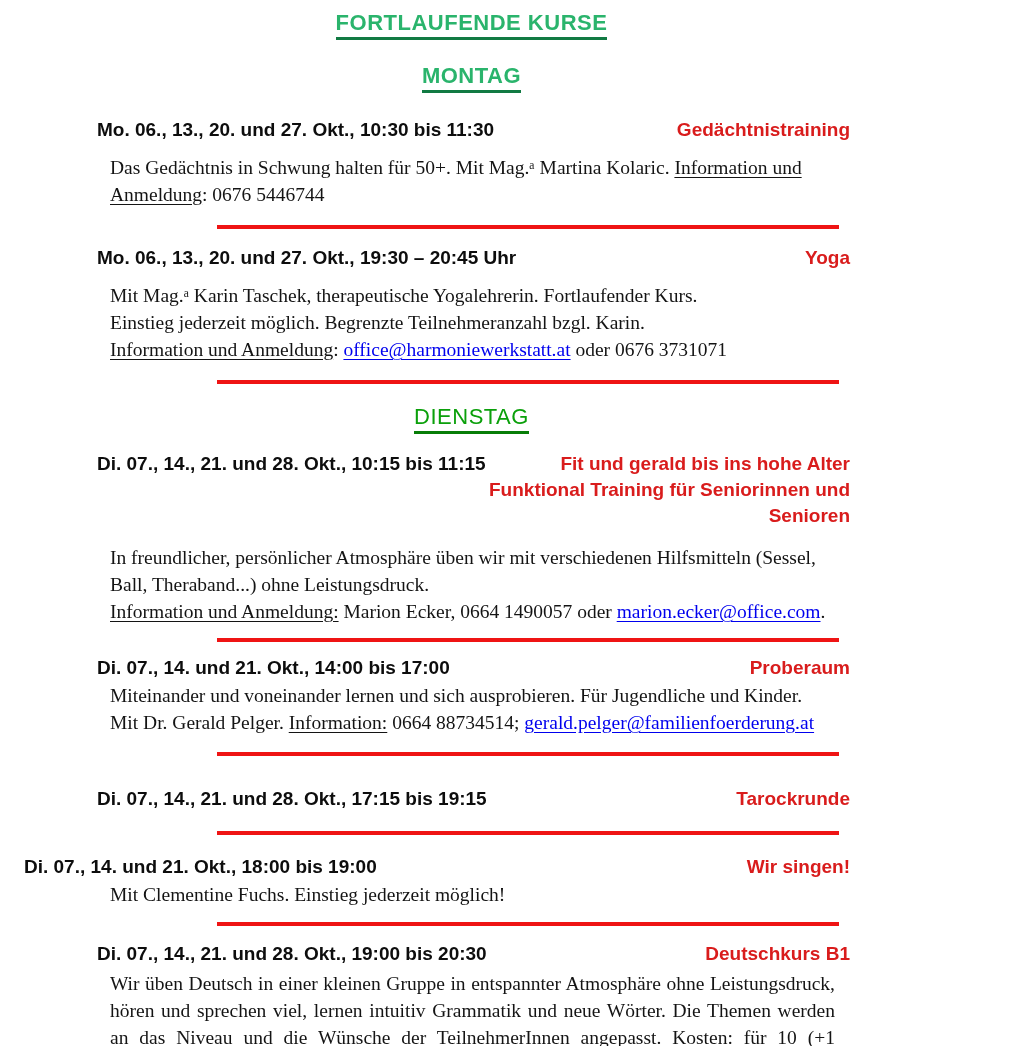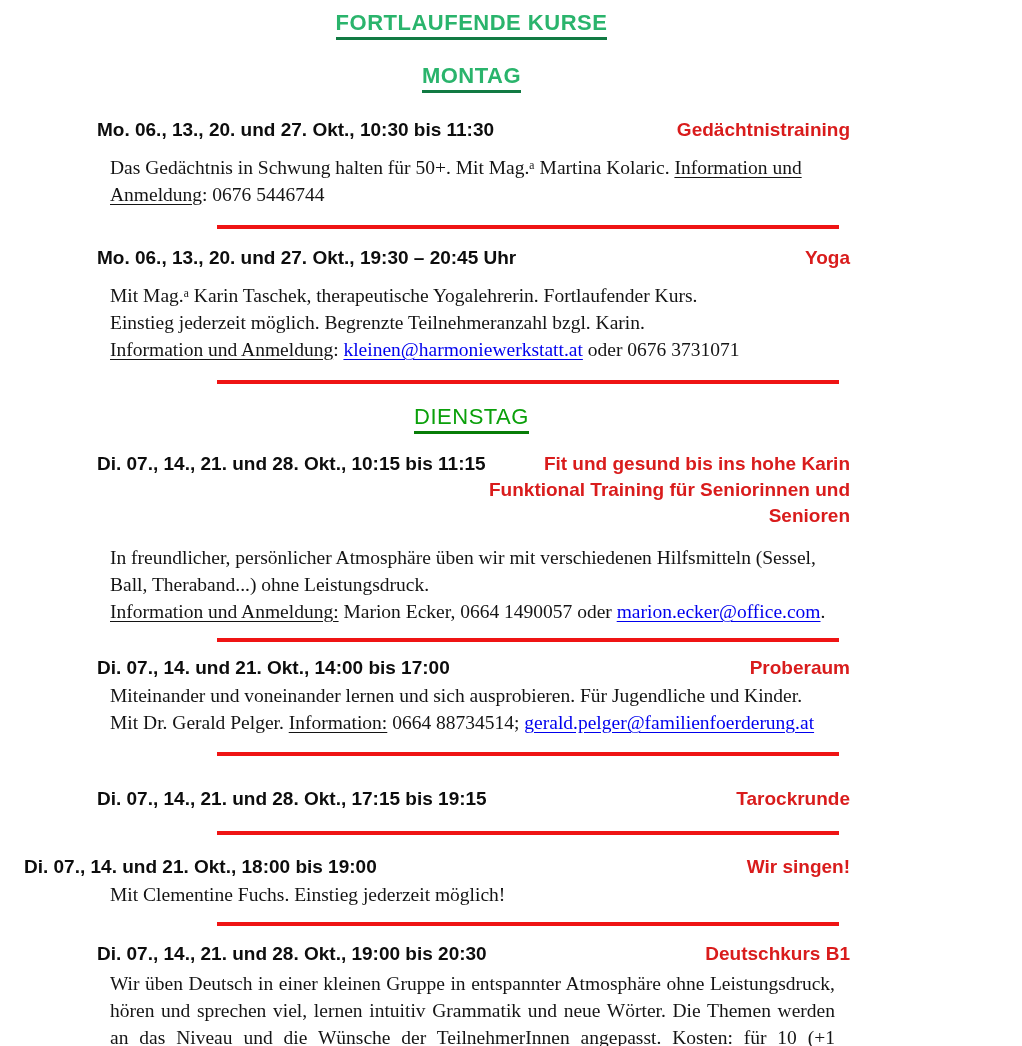--- a/index.html
+++ b/index.html
@@ -110,32 +110,32 @@
   </div>
   <div class="sep mt-sep0"></div>
 
   <div class="section-head mt-s1h">
     <span class="dt">Mo. 06., 13., 20. und 27. Okt., 19:30 – 20:45 Uhr</span>
     <span class="ct">Yoga</span>
   </div>
   <div class="body-text mt-s1b">
     <div>Mit Mag.ᵃ Karin Taschek, therapeutische Yogalehrerin. Fortlaufender Kurs.</div>
     <div>Einstieg jederzeit möglich. Begrenzte Teilnehmeranzahl bzgl. Karin.</div>
-    <div><span class="u">Information und Anmeldung</span><span>: </span><a class="link">kleinen@harmoniewerkstatt.at</a><span> oder 0676 3731071</span></div>
+    <div><span class="u">Information und Anmeldung</span><span>: </span><a class="link">office@harmoniewerkstatt.at</a><span> oder 0676 3731071</span></div>
   </div>
   <div class="sep mt-sep1"></div>
 
   <div class="center-head mt-dienstag">
     <span class="green-day-text">DIENSTAG</span>
   </div>
 
   <div class="section-head mt-s2h">
     <span class="dt">Di. 07., 14., 21. und 28. Okt., 10:15 bis 11:15</span>
     <span class="ct">
-      <div>Fit und gesund bis ins hohe Karin</div>
+      <div>Fit und gerald bis ins hohe Alter</div>
       <div>Funktional Training für Seniorinnen und Senioren</div>
     </span>
   </div>
   <div class="body-text mt-s2b">
     <div>In freundlicher, persönlicher Atmosphäre üben wir mit verschiedenen Hilfsmitteln (Sessel, Ball, Theraband...) ohne Leistungsdruck.</div>
     <div><span class="u">Information und Anmeldung:</span><span>  Marion Ecker, 0664 1490057 oder </span><a class="link">marion.ecker@office.com</a><span>.</span></div>
   </div>
   <div class="sep mt-sep2"></div>
 
   <div class="section-head mt-s3h">

